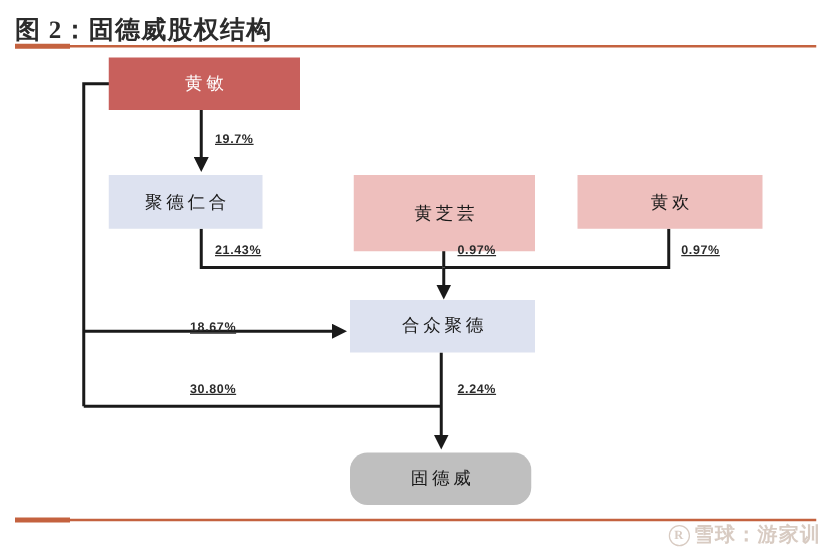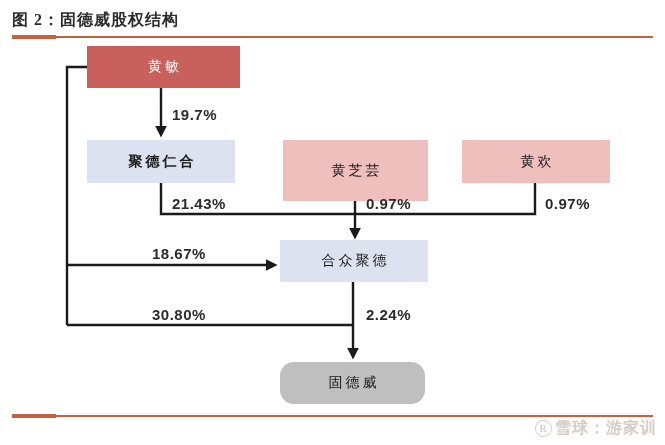--- a/index.html
+++ b/index.html
@@ -16,21 +16,21 @@
     height: 445px;
     background: #ffffff;
     overflow: hidden;
   }
 
   
   .fig-title {
     position: absolute;
     left: 12px;
     top: 10px;
-    font-size: 16px;
+    font-size: 20px;
     font-weight: bold;
     color: #2b2b2b;
     letter-spacing: 1px;
     white-space: nowrap;
   }
   .rule-thick {
     position: absolute;
     left: 12px;
     top: 35px;
     width: 44px;
@@ -136,25 +136,26 @@
   }
   .node.type-gray {
     background: #bfbfbf;
     color: #1a1a1a;
   }
 
   
   .edge-label {
     position: absolute;
     font-family: "Liberation Sans", "DejaVu Sans", sans-serif;
-    font-size: 15px;
+    font-size: 10px;
     font-weight: bold;
     color: #2b2b2b;
     white-space: nowrap;
     letter-spacing: 0.5px;
+    text-decoration: underline;
   }
 </style>
 </head>
 <body>
 
 <div id="page">
 
   <div class="fig-title">图 2：固德威股权结构</div>
   <div class="rule-thin"></div>
   <div class="rule-thick"></div>
@@ -182,39 +183,39 @@
 
       <path d="M 67 225 L 274 225" stroke="#1a1a1a" stroke-width="2.4" fill="none" marker-end="url(#arrow)"></path>
 
       <path d="M 67 285 L 353 285" stroke="#1a1a1a" stroke-width="2.4" fill="none"></path>
 
       <path d="M 353 242 L 353 316" stroke="#1a1a1a" stroke-width="2.4" fill="none" marker-end="url(#arrow)"></path>
     </svg>
 
     <div class="node type-primary" style="left:87px;  top:6px;   width:153px; height:42px;">黄敏</div>
 
-    <div class="node type-light" style="left:87px;  top:100px; width:148px; height:43px;font-weight:bold;">聚德仁合</div>
+    <div class="node type-light" style="left:87px;  top:100px; width:123px; height:43px;">聚德仁合</div>
 
     <div class="node type-pink" style="left:283px; top:100px; width:145px; height:61px;">黄芝芸</div>
 
     <div class="node type-pink" style="left:462px; top:100px; width:148px; height:43px;">黄欢</div>
 
     <div class="node type-light" style="left:280px; top:200px; width:148px; height:42px;">合众聚德</div>
 
     <div class="node type-gray" style="left:280px; top:322px; width:145px; height:42px;border-radius:14px;">固德威</div>
 
     <div class="edge-label" style="left:172px; top:66px;">19.7%</div>
 
     <div class="edge-label" style="left:172px; top:155px;text-align:right;">21.43%</div>
 
     <div class="edge-label" style="left:366px; top:155px;">0.97%</div>
 
     <div class="edge-label" style="left:545px; top:155px;">0.97%</div>
 
-    <div class="edge-label" style="left:152px; top:205px;">18.67%</div>
+    <div class="edge-label" style="left:152px; top:217px;">18.67%</div>
 
     <div class="edge-label" style="left:152px; top:266px;">30.80%</div>
 
     <div class="edge-label" style="left:366px; top:266px;">2.24%</div>
 
   </div>
 
   <div class="rule-thin-bottom"></div>
   <div class="rule-thick-bottom"></div>
   <div class="watermark">

